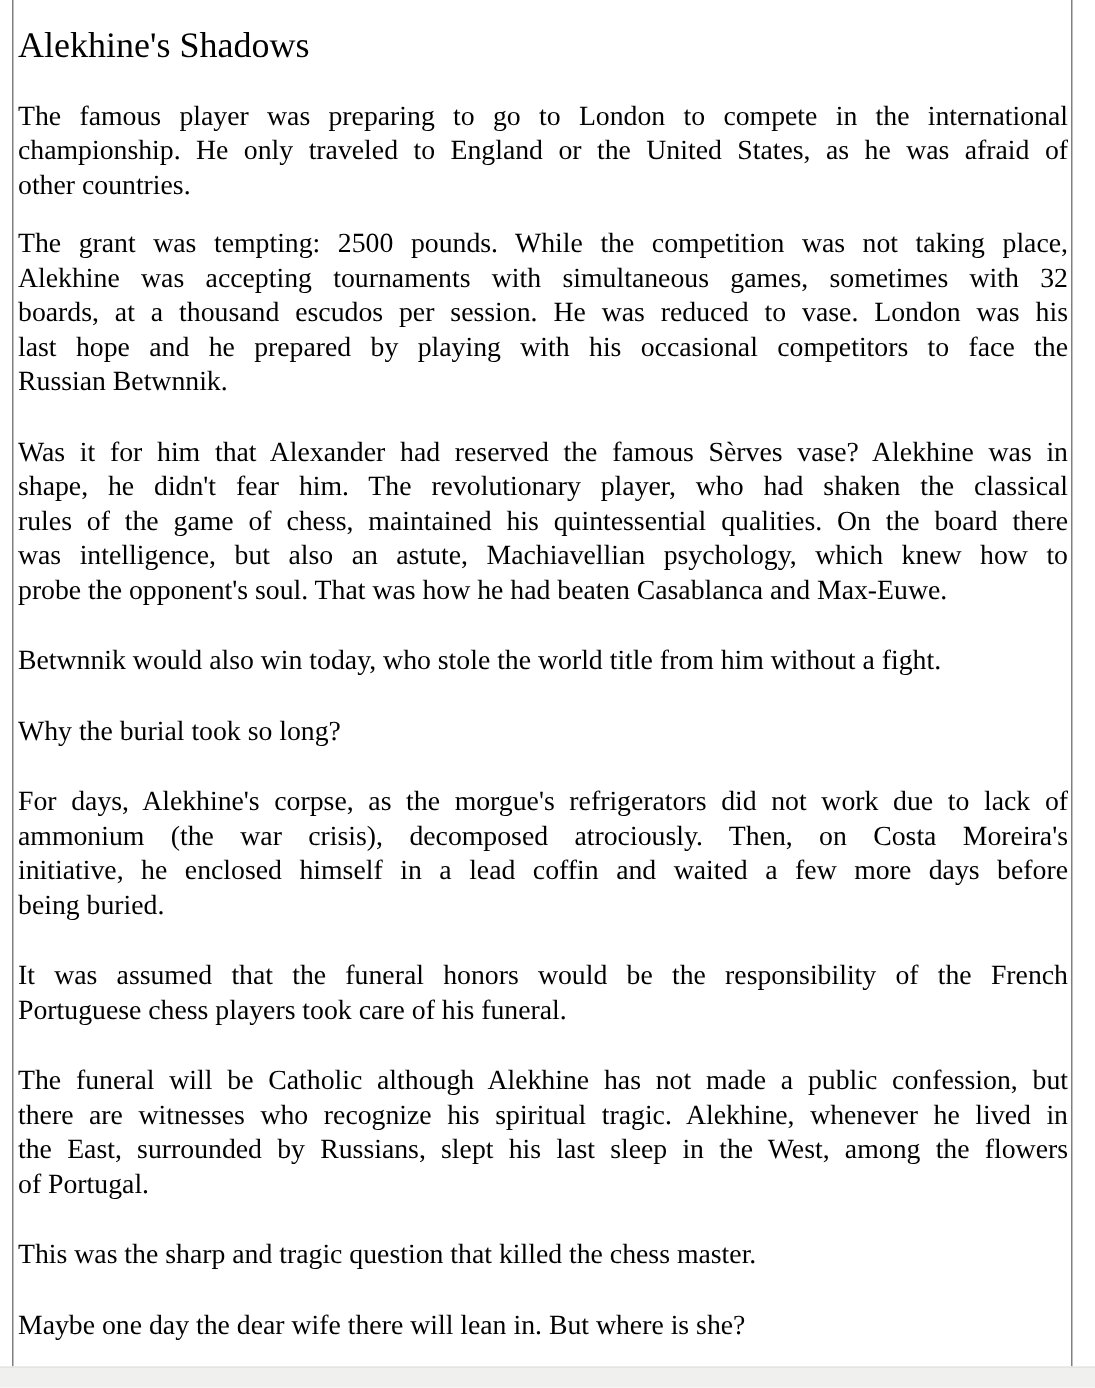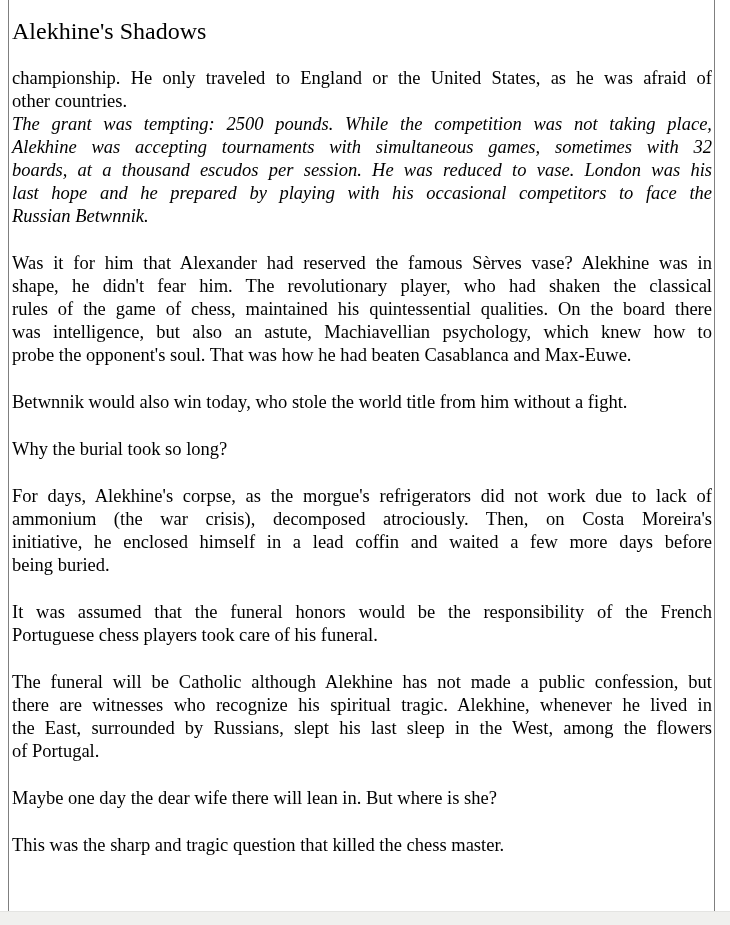--- a/index.html
+++ b/index.html
@@ -18,21 +18,21 @@
     border-left: 1px solid var(--border, #7f7f7f);
     border-right: 1px solid var(--border, #7f7f7f);
     padding: 20px 2px 0 3px;
     overflow: hidden;
   }
   .doc-title {
     font-size: 24px; line-height: 23px;
     text-align: left;
   }
   .para { margin-top: 24px; }
-  .para.attached { margin-top: 0; font-style: italic; }
+  .para.attached { margin-top: 16px; }
   .line {
     font-size: 18.5px; line-height: 23px;
     white-space: normal;
   }
   .line.just {
     text-align: justify;
     text-align-last: justify;
   }
   .bottom-bar {
     position: absolute; left: 0; bottom: 0;
@@ -43,20 +43,21 @@
   }
 </style>
 </head>
 <body>
 
 <div class="screen">
   <div class="page">
     <div class="doc-title">Alekhine's Shadows</div>
     <div id="paragraphs">
         <div class="para">
+          <div class="line just">The famous player was preparing to go to London to compete in the international</div>
           <div class="line just">championship. He only traveled to England or the United States, as he was afraid of</div>
           <div class="line">other countries.</div>
         </div>
         <div class="para attached">
           <div class="line just">The grant was tempting: 2500 pounds. While the competition was not taking place,</div>
           <div class="line just">Alekhine was accepting tournaments with simultaneous games, sometimes with 32</div>
           <div class="line just">boards, at a thousand escudos per session. He was reduced to vase. London was his</div>
           <div class="line just">last hope and he prepared by playing with his occasional competitors to face the</div>
           <div class="line">Russian Betwnnik.</div>
         </div>
@@ -83,21 +84,21 @@
           <div class="line just">It was assumed that the funeral honors would be the responsibility of the French</div>
           <div class="line">Portuguese chess players took care of his funeral.</div>
         </div>
         <div class="para">
           <div class="line just">The funeral will be Catholic although Alekhine has not made a public confession, but</div>
           <div class="line just">there are witnesses who recognize his spiritual tragic. Alekhine, whenever he lived in</div>
           <div class="line just">the East, surrounded by Russians, slept his last sleep in the West, among the flowers</div>
           <div class="line">of Portugal.</div>
         </div>
         <div class="para">
-          <div class="line">Maybe one day the dear wife there will lean in. But where is she?</div>
+          <div class="line">This was the sharp and tragic question that killed the chess master.</div>
         </div>
         <div class="para">
-          <div class="line">This was the sharp and tragic question that killed the chess master.</div>
+          <div class="line">Maybe one day the dear wife there will lean in. But where is she?</div>
         </div>
       </div>
   </div>
   <div class="bottom-bar"></div>
 </div>
 
 </body></html>

